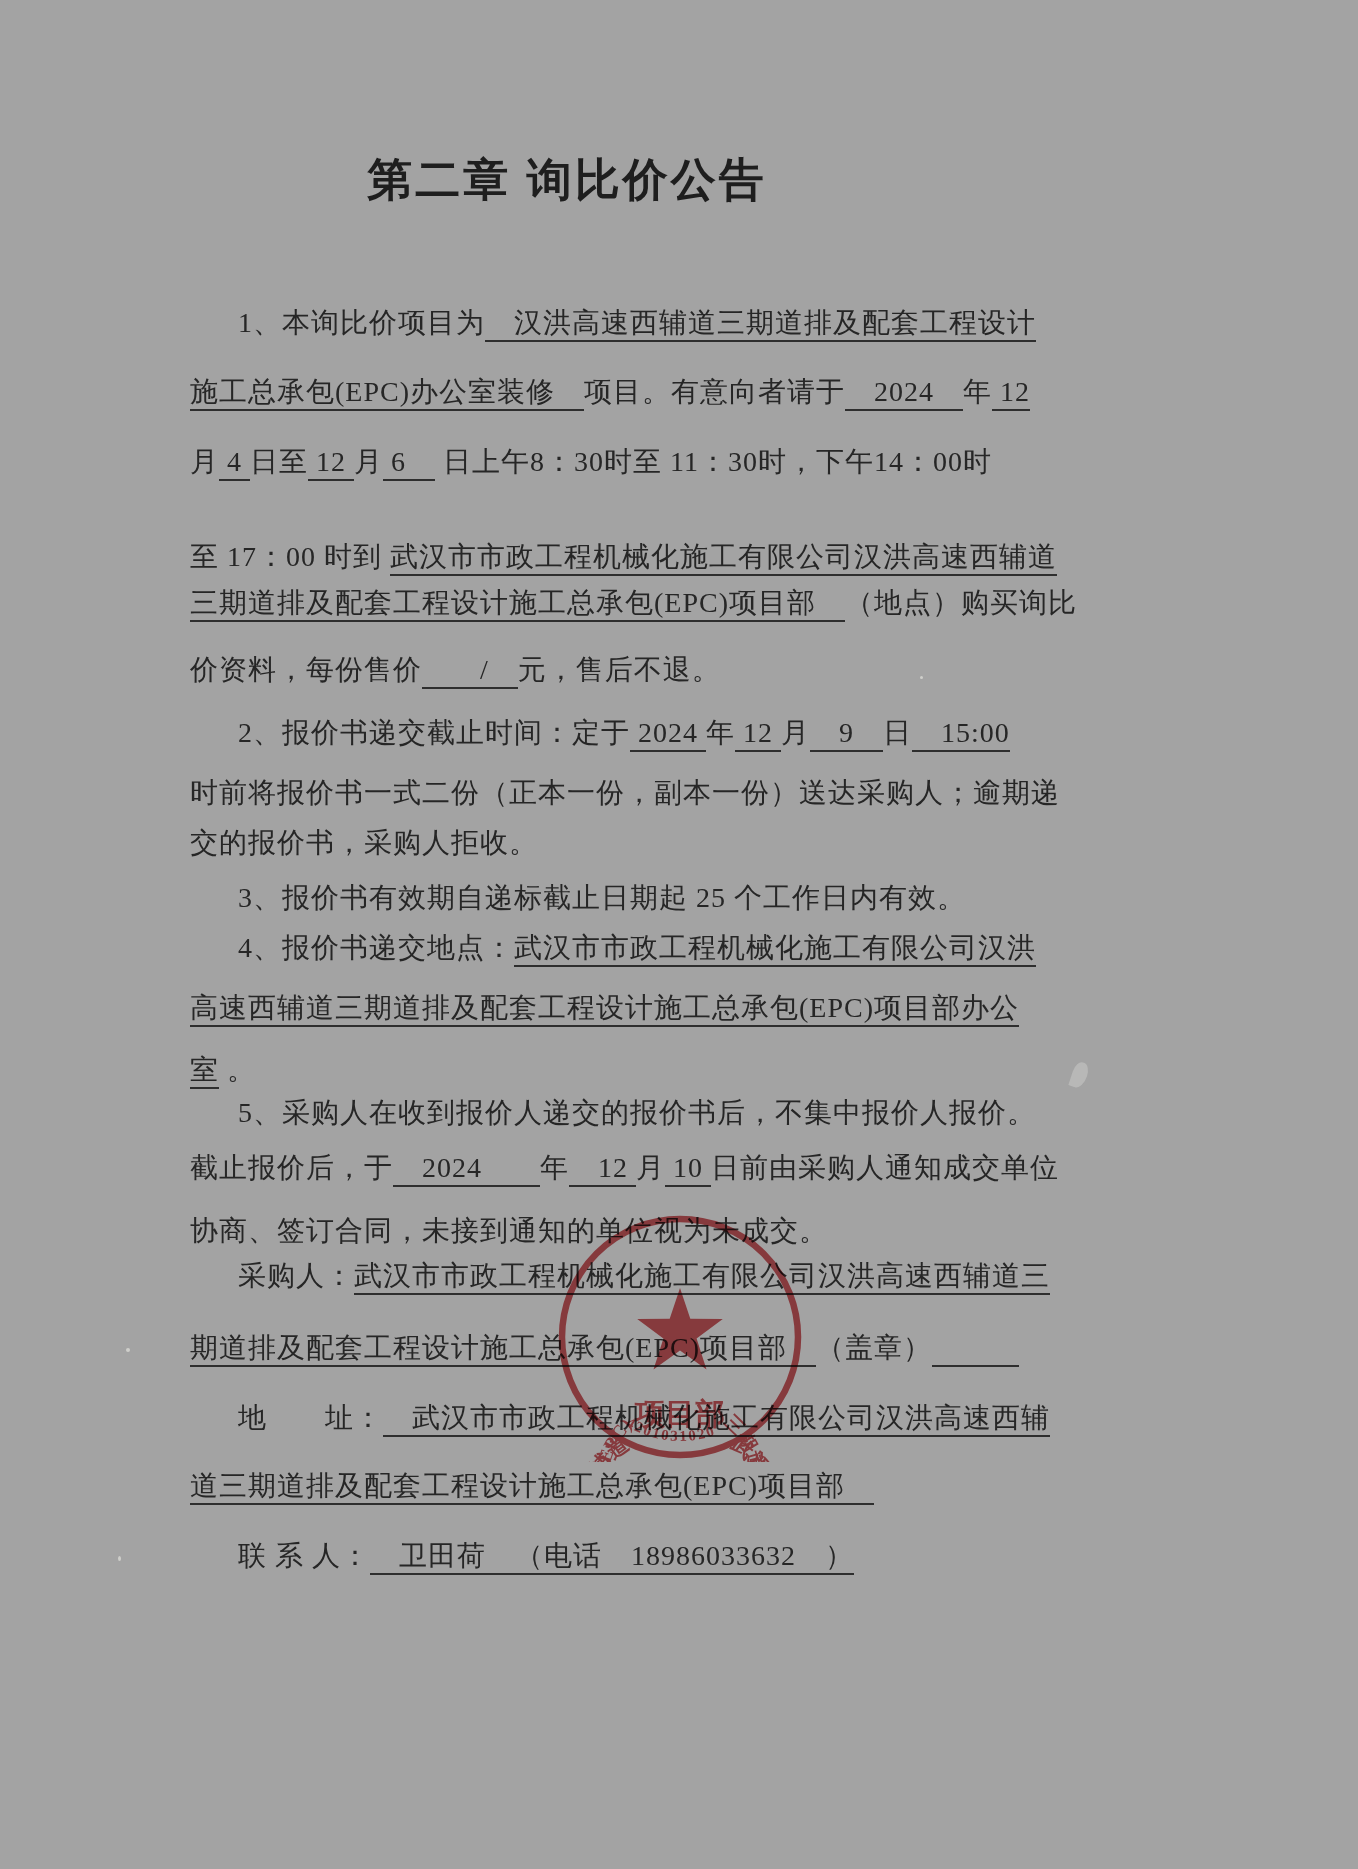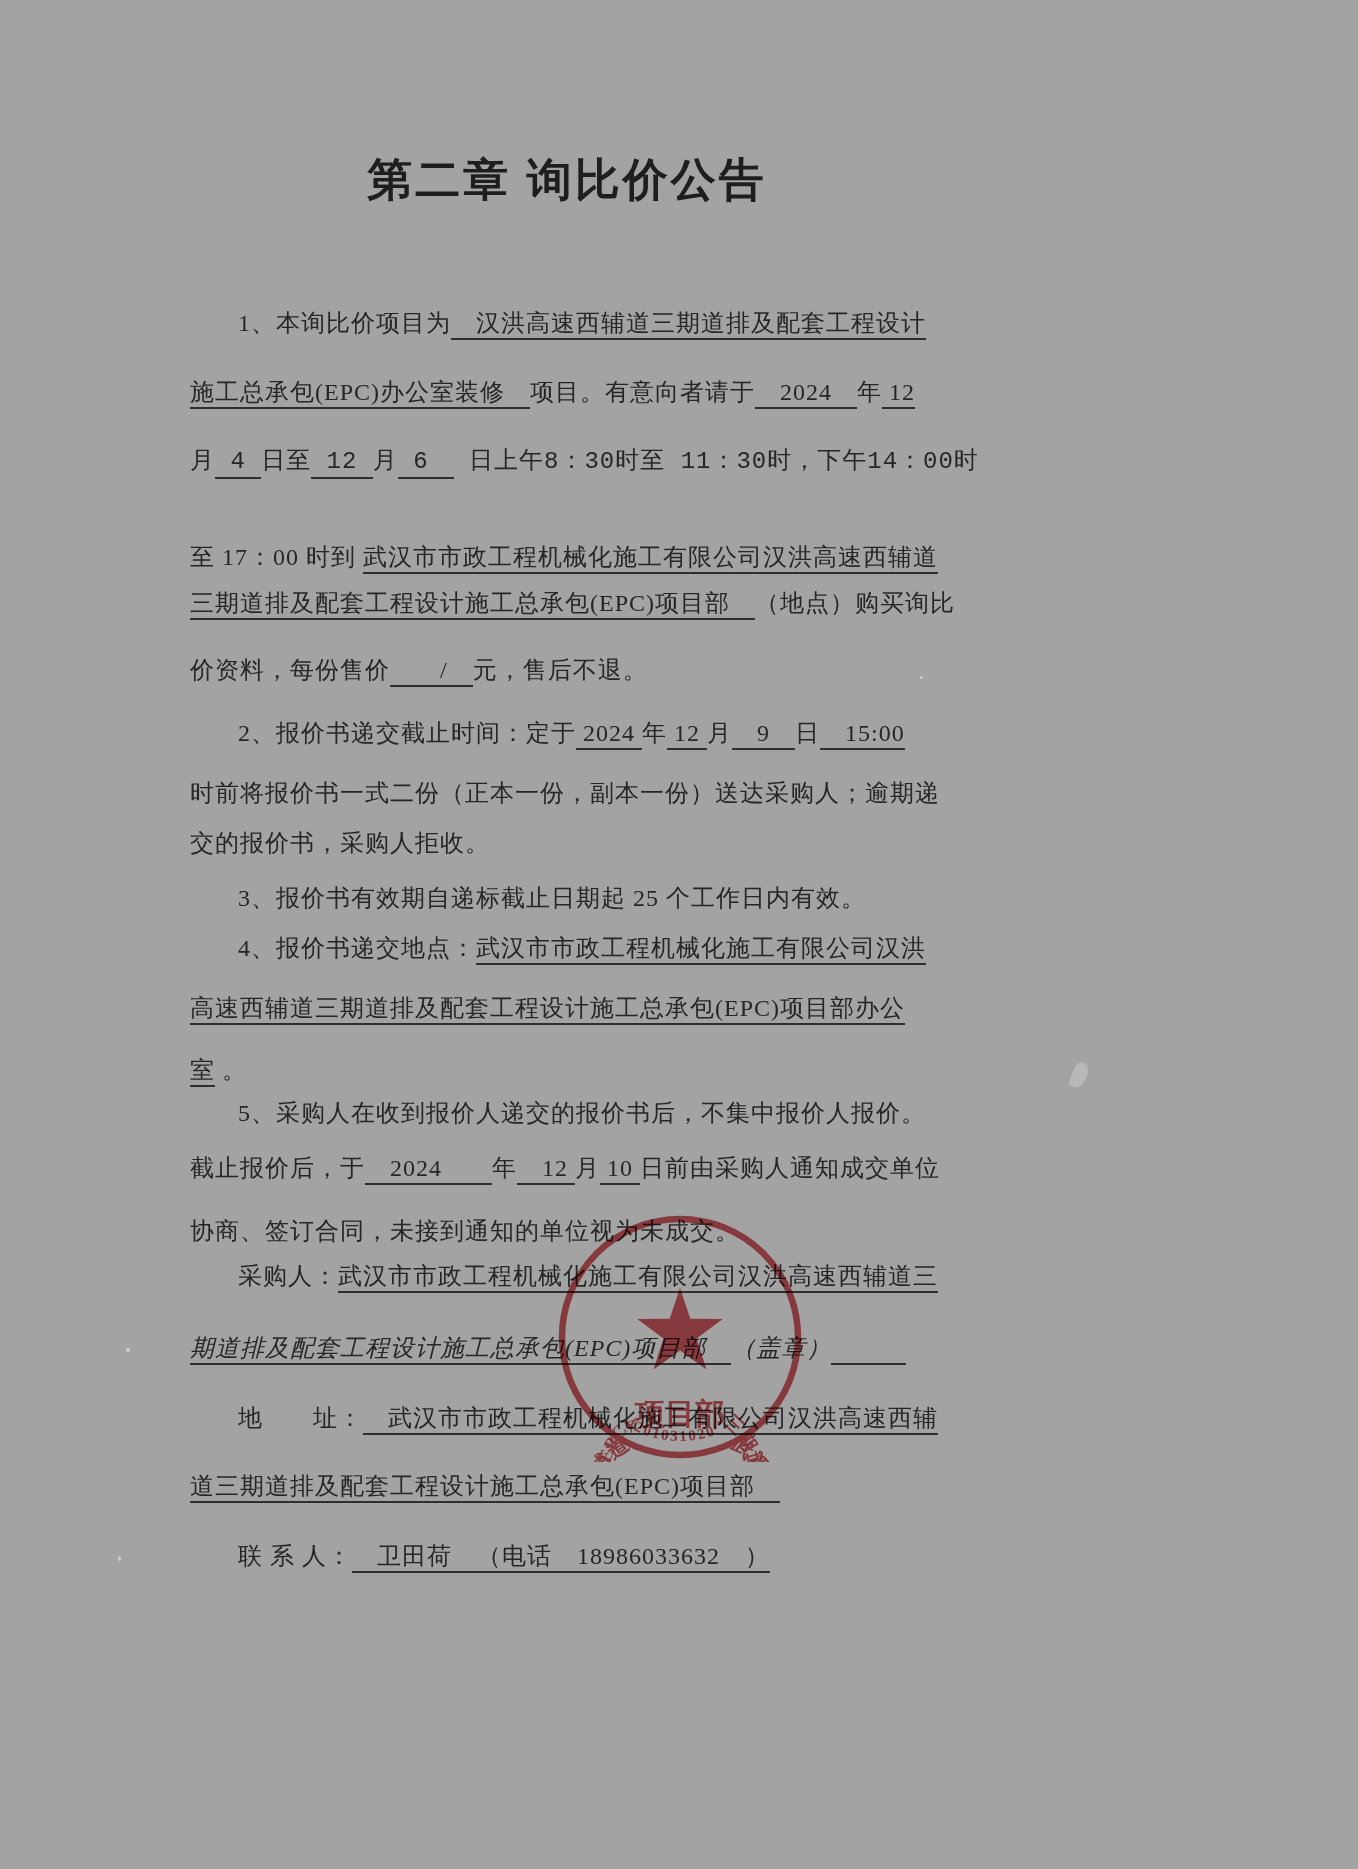--- a/index.html
+++ b/index.html
@@ -24,37 +24,37 @@
     color:#1e1e1e;
   }
   .body-col{
     position:absolute;
     left:190px;top:0;width:1040px;height:1869px;
   }
   .line{
     position:absolute;
     left:0;
     white-space:nowrap;
-    font-size:24px;
+    font-size:28px;
     letter-spacing:1px;
     line-height:40px;
     color:#262626;
   }
   .ind{padding-left:48px;}
   .seg{display:inline;}
   .u{
     border-bottom:2.5px solid #2e2e2e;
     padding-bottom:2px;
   }
   
-  #ln0{top:303px;}  #ln1{top:372px;}  #ln2{top:442px;font-family:Liberation Mono, monospace;}  #ln3{top:537px;}
+  #ln0{top:303px;}  #ln1{top:372px;}  #ln2{top:442px;}  #ln3{top:537px;}
   #ln4{top:583px;}  #ln5{top:650px;}  #ln6{top:713px;}  #ln7{top:773px;}
   #ln8{top:823px;}  #ln9{top:878px;}  #ln10{top:928px;} #ln11{top:988px;}
   #ln12{top:1050px;}#ln13{top:1093px;}#ln14{top:1148px;}#ln15{top:1211px;}
-  #ln16{top:1256px;}#ln17{top:1328px;font-style:italic;}#ln18{top:1398px;}#ln19{top:1466px;}
+  #ln16{top:1256px;}#ln17{top:1328px;}#ln18{top:1398px;}#ln19{top:1466px;}
   #ln20{top:1536px;}
   .stamp{
     position:absolute;
     left:555px;top:1212px;
     width:250px;height:250px;
     mix-blend-mode:multiply;
     opacity:0.82;
   }
   .stamp text{font-family:"Liberation Serif","DejaVu Serif",serif;font-weight:700;}
   .smudge{

